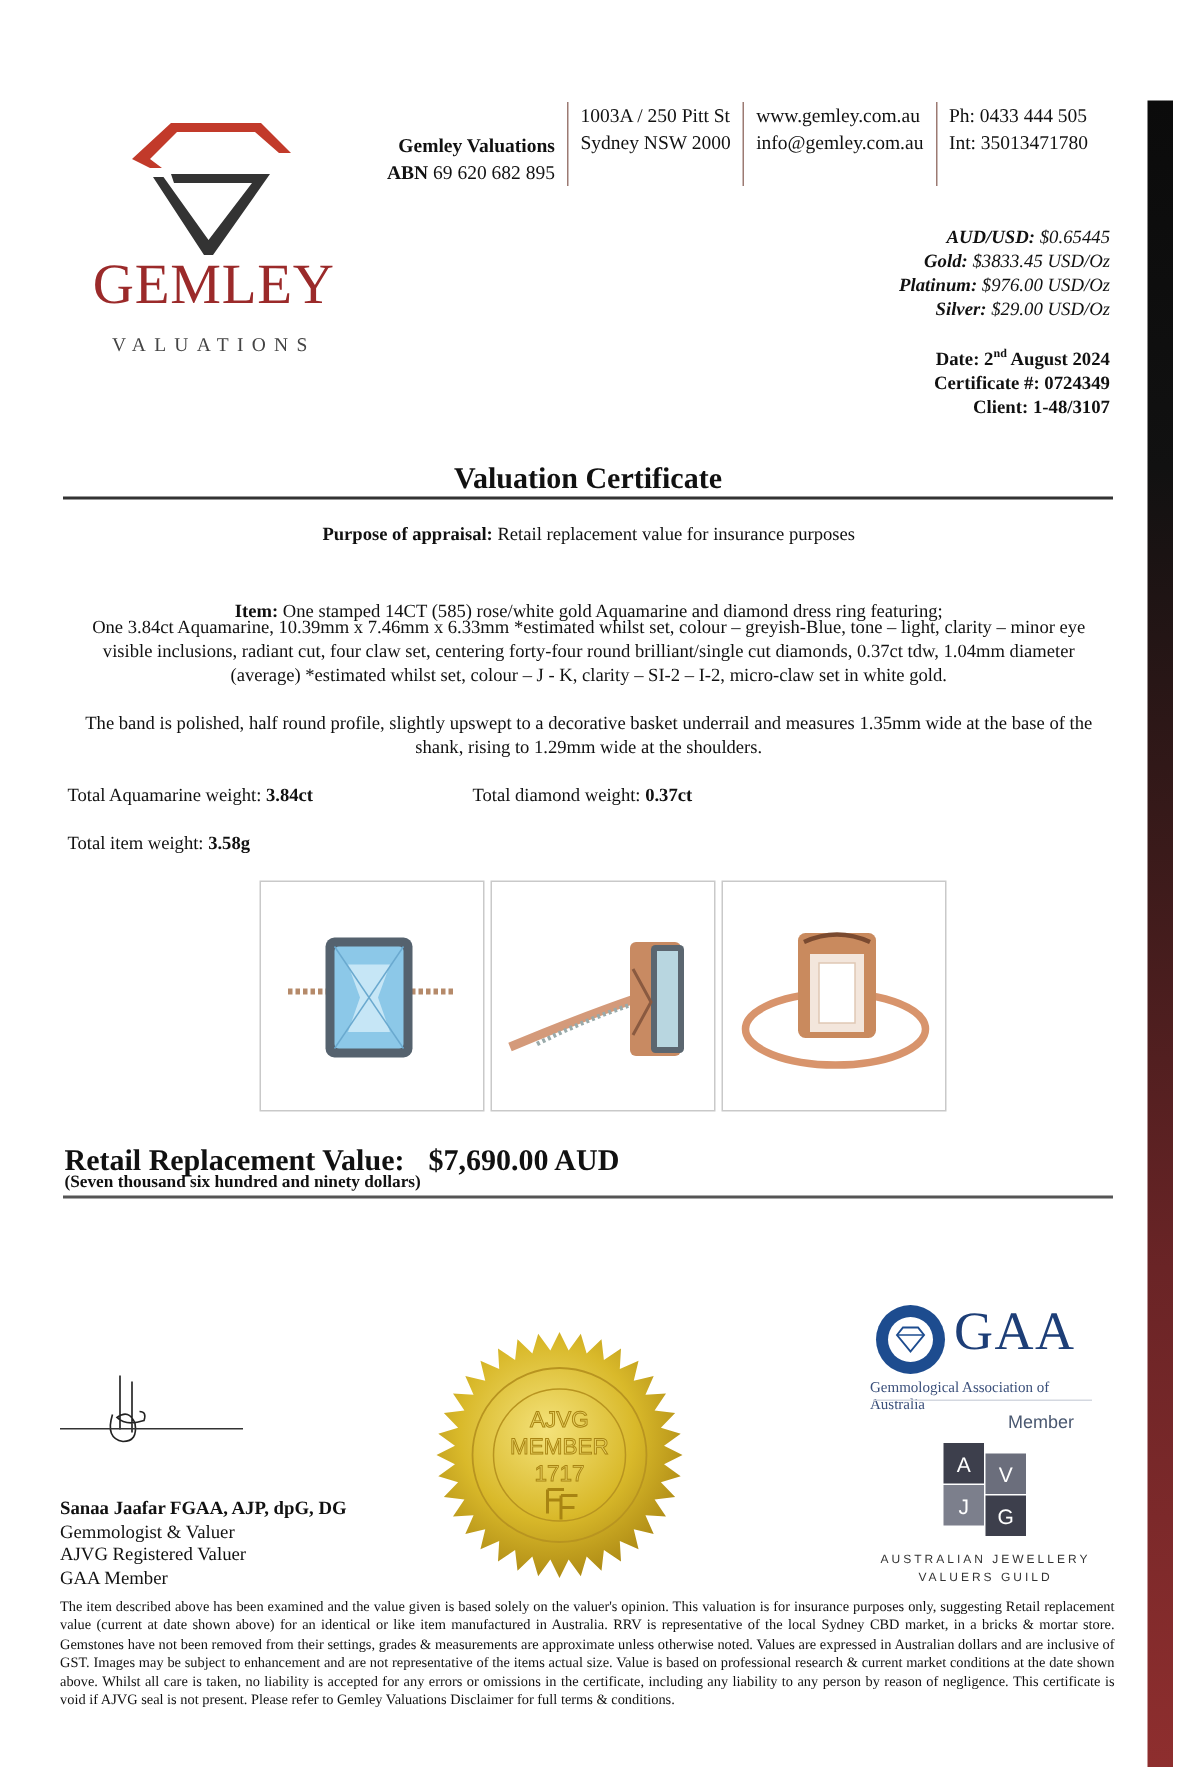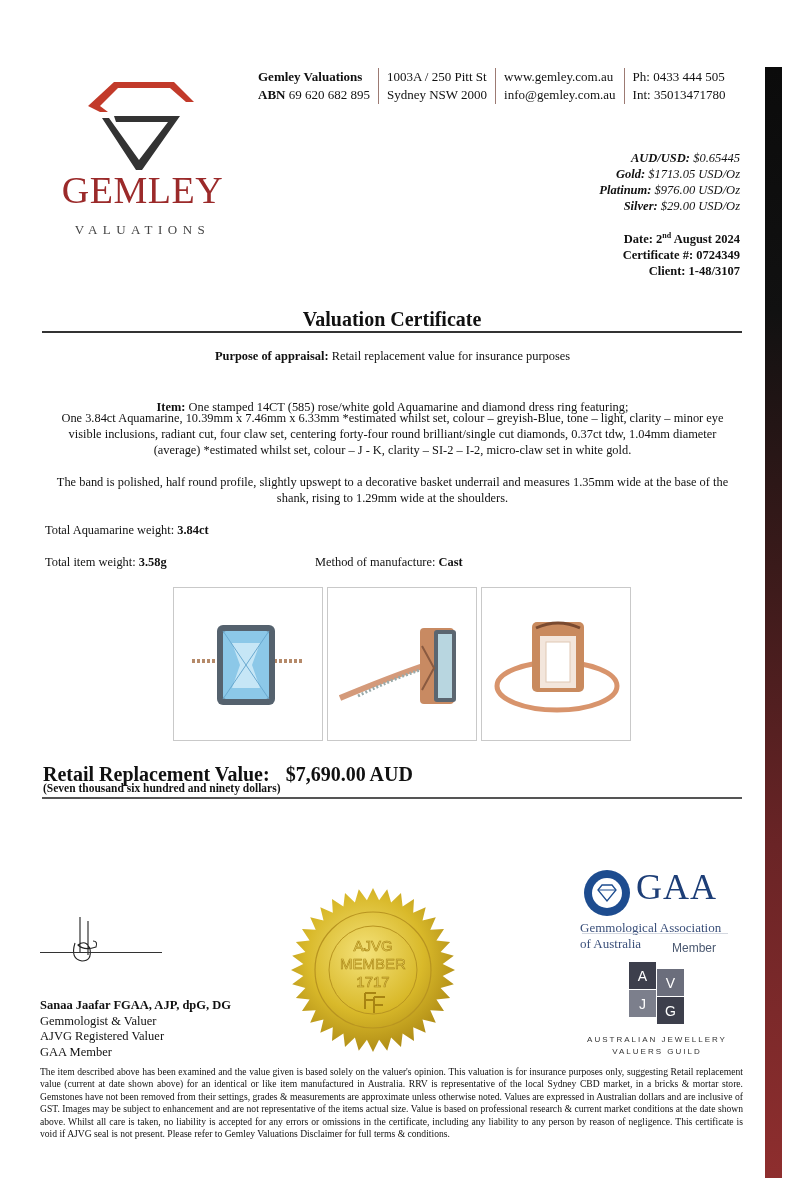--- a/index.html
+++ b/index.html
@@ -21,21 +21,21 @@
     font-family: "Liberation Serif", serif; font-size: 38px; color: #9b2a2a; letter-spacing: 0.5px;
   }
   #logo-sub {
     left: 60px; top: 222px; width: 165px; text-align: center;
     font-family: "Liberation Serif", serif; font-size: 13px; color: #444; letter-spacing: 5.5px;
   }
 
   
   #contact { left: 258px; top: 68px; display: flex; font-size: 13px; line-height: 18px; }
   .contact-col { padding: 0 8px; border-left: 1.5px solid #9c7a73; text-align: left; }
-  .contact-col:first-child { border-left: none; padding-left: 0; text-align: left; }
+  .contact-col:first-child { border-left: none; padding-left: 0; text-align: right; margin-top: 20px; }
   .contact-col .b { font-weight: bold; }
 
   
   #rates { right: 60px; top: 150px; text-align: right; font-size: 12.5px; line-height: 16px; font-style: italic; }
   #rates .lbl { font-weight: bold; }
   #meta { right: 60px; top: 228px; text-align: right; font-size: 12.5px; line-height: 16px; font-weight: bold; }
   sup { font-size: 8px; }
 
   
   #title {
@@ -67,21 +67,21 @@
   #sig-rule { left: 40px; top: 952px; width: 122px; height: 1px; background: #333; }
   #signer { left: 40px; top: 972px; font-size: 12.5px; line-height: 15.5px; }
   #signer .name { font-weight: bold; margin-top: 26px; }
 
   
   #seal { left: 290px; top: 887px; width: 166px; height: 166px; }
 
   
   #gaa-logo { left: 582px; top: 868px; width: 50px; height: 50px; }
   #gaa-letters { left: 636px; top: 866px; font-size: 36px; color: #1d3e77; font-family: "Liberation Serif", serif; letter-spacing: 1px; }
-  #gaa-full { left: 580px; top: 920px; width: 150px; font-size: 13px; color: #3a4f7a; text-align: left; }
+  #gaa-full { left: 580px; top: 920px; width: 150px; font-size: 10px; color: #3a4f7a; text-align: left; }
   #gaa-full-rule { left: 582px; top: 933px; width: 146px; height: 1px; background: #d4d8e0; }
   #gaa-member { left: 672px; top: 941px; font-size: 12px; color: #4a5870; font-family: "Liberation Sans", sans-serif; }
 
   
   #ajvg { left: 629px; top: 962px; width: 56px; height: 66px; }
   .ajvg-box { position: absolute; width: 27px; height: 27px; color: #fff; font-family: "Liberation Sans", sans-serif; font-size: 14px; display: flex; align-items: center; justify-content: center; }
   #ajvg-name { left: 582px; top: 1034px; width: 150px; text-align: center; font-family: "Liberation Sans", sans-serif; font-size: 8px; letter-spacing: 2px; color: #333; line-height: 12px; }
 
   
   #disclaimer { left: 40px; top: 1066px; width: 703px; font-size: 9.6px; line-height: 12.4px; text-align: justify; color: #111; }
@@ -112,21 +112,21 @@
     <div>info@gemley.com.au</div>
   </div>
   <div class="contact-col">
     <div>Ph: 0433 444 505</div>
     <div>Int: 35013471780</div>
   </div>
 </div>
 
 <div id="rates" class="abs">
   <div><span class="lbl">AUD/USD:</span> <span>$0.65445</span></div>
-  <div><span class="lbl">Gold:</span> <span>$1713.05 USD/Oz</span></div>
+  <div><span class="lbl">Gold:</span> <span>$3833.45 USD/Oz</span></div>
   <div><span class="lbl">Platinum:</span> <span>$976.00 USD/Oz</span></div>
   <div><span class="lbl">Silver:</span> <span>$29.00 USD/Oz</span></div>
 </div>
 
 <div id="meta" class="abs">
   <div><span>Date: 2</span><sup>nd</sup><span> August 2024</span></div>
   <div>Certificate #: 0724349</div>
   <div>Client: 1-48/3107</div>
 </div>
 
@@ -137,24 +137,24 @@
 
 <div class="para abs" style="top:379px;margin-top:20px;"><b>Item:</b><span> One stamped 14CT (585) rose/white gold Aquamarine and diamond dress ring featuring;</span></div>
 
 <div class="para abs" style="top:410px;">One 3.84ct Aquamarine, 10.39mm x 7.46mm x 6.33mm *estimated whilst set, colour – greyish-Blue, tone – light, clarity – minor eye visible inclusions, radiant cut, four claw set, centering forty-four round brilliant/single cut diamonds, 0.37ct tdw, 1.04mm diameter (average) *estimated whilst set, colour – J - K, clarity – SI-2 – I-2, micro-claw set in white gold.</div>
 
 <div class="para abs" style="top:474px;">The band is polished, half round profile, slightly upswept to a decorative basket underrail and measures 1.35mm wide at the base of the shank, rising to 1.29mm wide at the shoulders.</div>
 
 <div id="weights" class="abs">
   <div class="w-row">
     <div class="w-cell"><span>Total Aquamarine weight: </span><b>3.84ct</b></div>
+    <div class="w-cell"><span>Total diamond weight: </span><b>0.37ct</b></div>
   </div>
   <div class="w-row">
     <div class="w-cell"><span>Total item weight: </span><b>3.58g</b></div>
-    <div class="w-cell"><span>Method of manufacture: </span><b>Cast</b></div>
   </div>
 </div>
 
 <div id="photos" class="abs">
   <div class="photo">
     <svg width="150" height="154" viewBox="0 0 150 154">
       <line x1="18" y1="73" x2="60" y2="73" stroke="#b58a6a" stroke-width="4" stroke-dasharray="3,2"></line>
       <line x1="90" y1="73" x2="130" y2="73" stroke="#b58a6a" stroke-width="4" stroke-dasharray="3,2"></line>
       <rect x="43" y="37" width="58" height="80" rx="6" fill="#55626e"></rect>
       <rect x="49" y="43" width="46" height="68" rx="3" fill="#8cc8e8"></rect>

